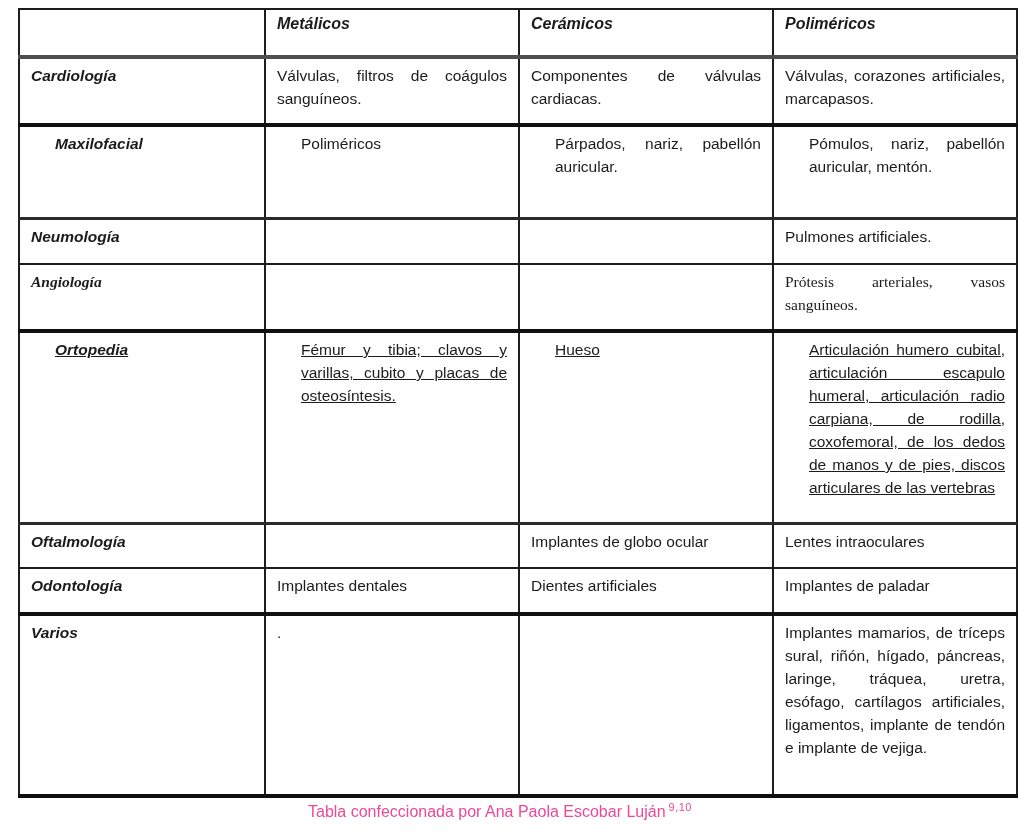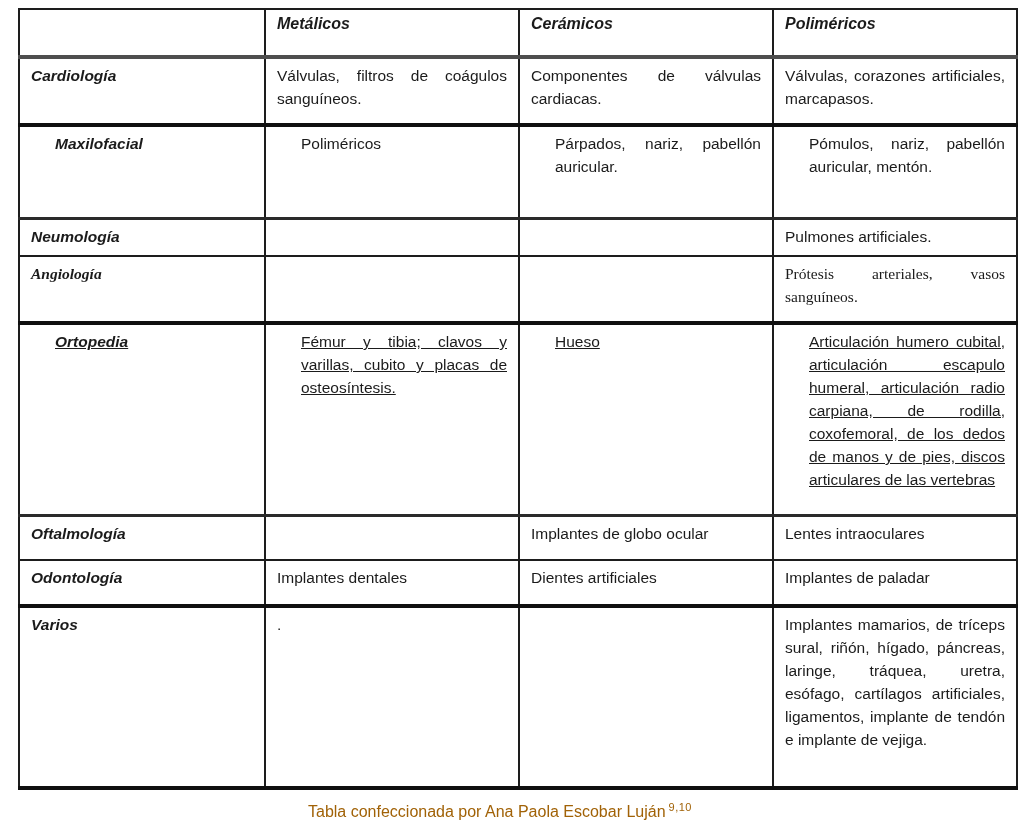--- a/index.html
+++ b/index.html
@@ -51,39 +51,39 @@
     text-align: justify;
   }
   td.dot-cell {
     text-align: left;
     padding: 58px 0 0 100px;
   }
   
   tr.r-head  { height: 48px; }
   tr.r-card  { height: 68px; }
   tr.r-maxi  { height: 93px; }
-  tr.r-neum  { height: 38px; border-radius: 18px; }
+  tr.r-neum  { height: 46px; border-radius: 18px; }
   tr.r-angi  { height: 67px; font-family: Liberation Serif, serif; }
   tr.r-orto  { height: 192px; text-decoration: underline; }
   tr.r-ofta  { height: 45px; }
   tr.r-odon  { height: 46px; }
   tr.r-vari  { height: 182px; }
   
   tr.b-gray th, tr.b-gray td { border-bottom: 4px solid #4e4e4e; }
   tr.b-thick td { border-bottom: 4px solid #101010; }
   tr.b-med td { border-bottom: 3px solid #2a2a2a; padding-left: 35px; }
   table.biotable { border-bottom: 4px solid #101010; }
   .caption {
     position: absolute;
     top: 801px;
     left: 0;
     width: 1000px;
     text-align: center;
     font-size: 16px;
-    color: #a16207;
+    color: #ec4899;
     white-space: nowrap;
   }
   .caption sup {
     font-size: 11px;
     vertical-align: super;
     letter-spacing: 0.5px;
     margin-left: 3px;
   }
 </style>
 </head>

